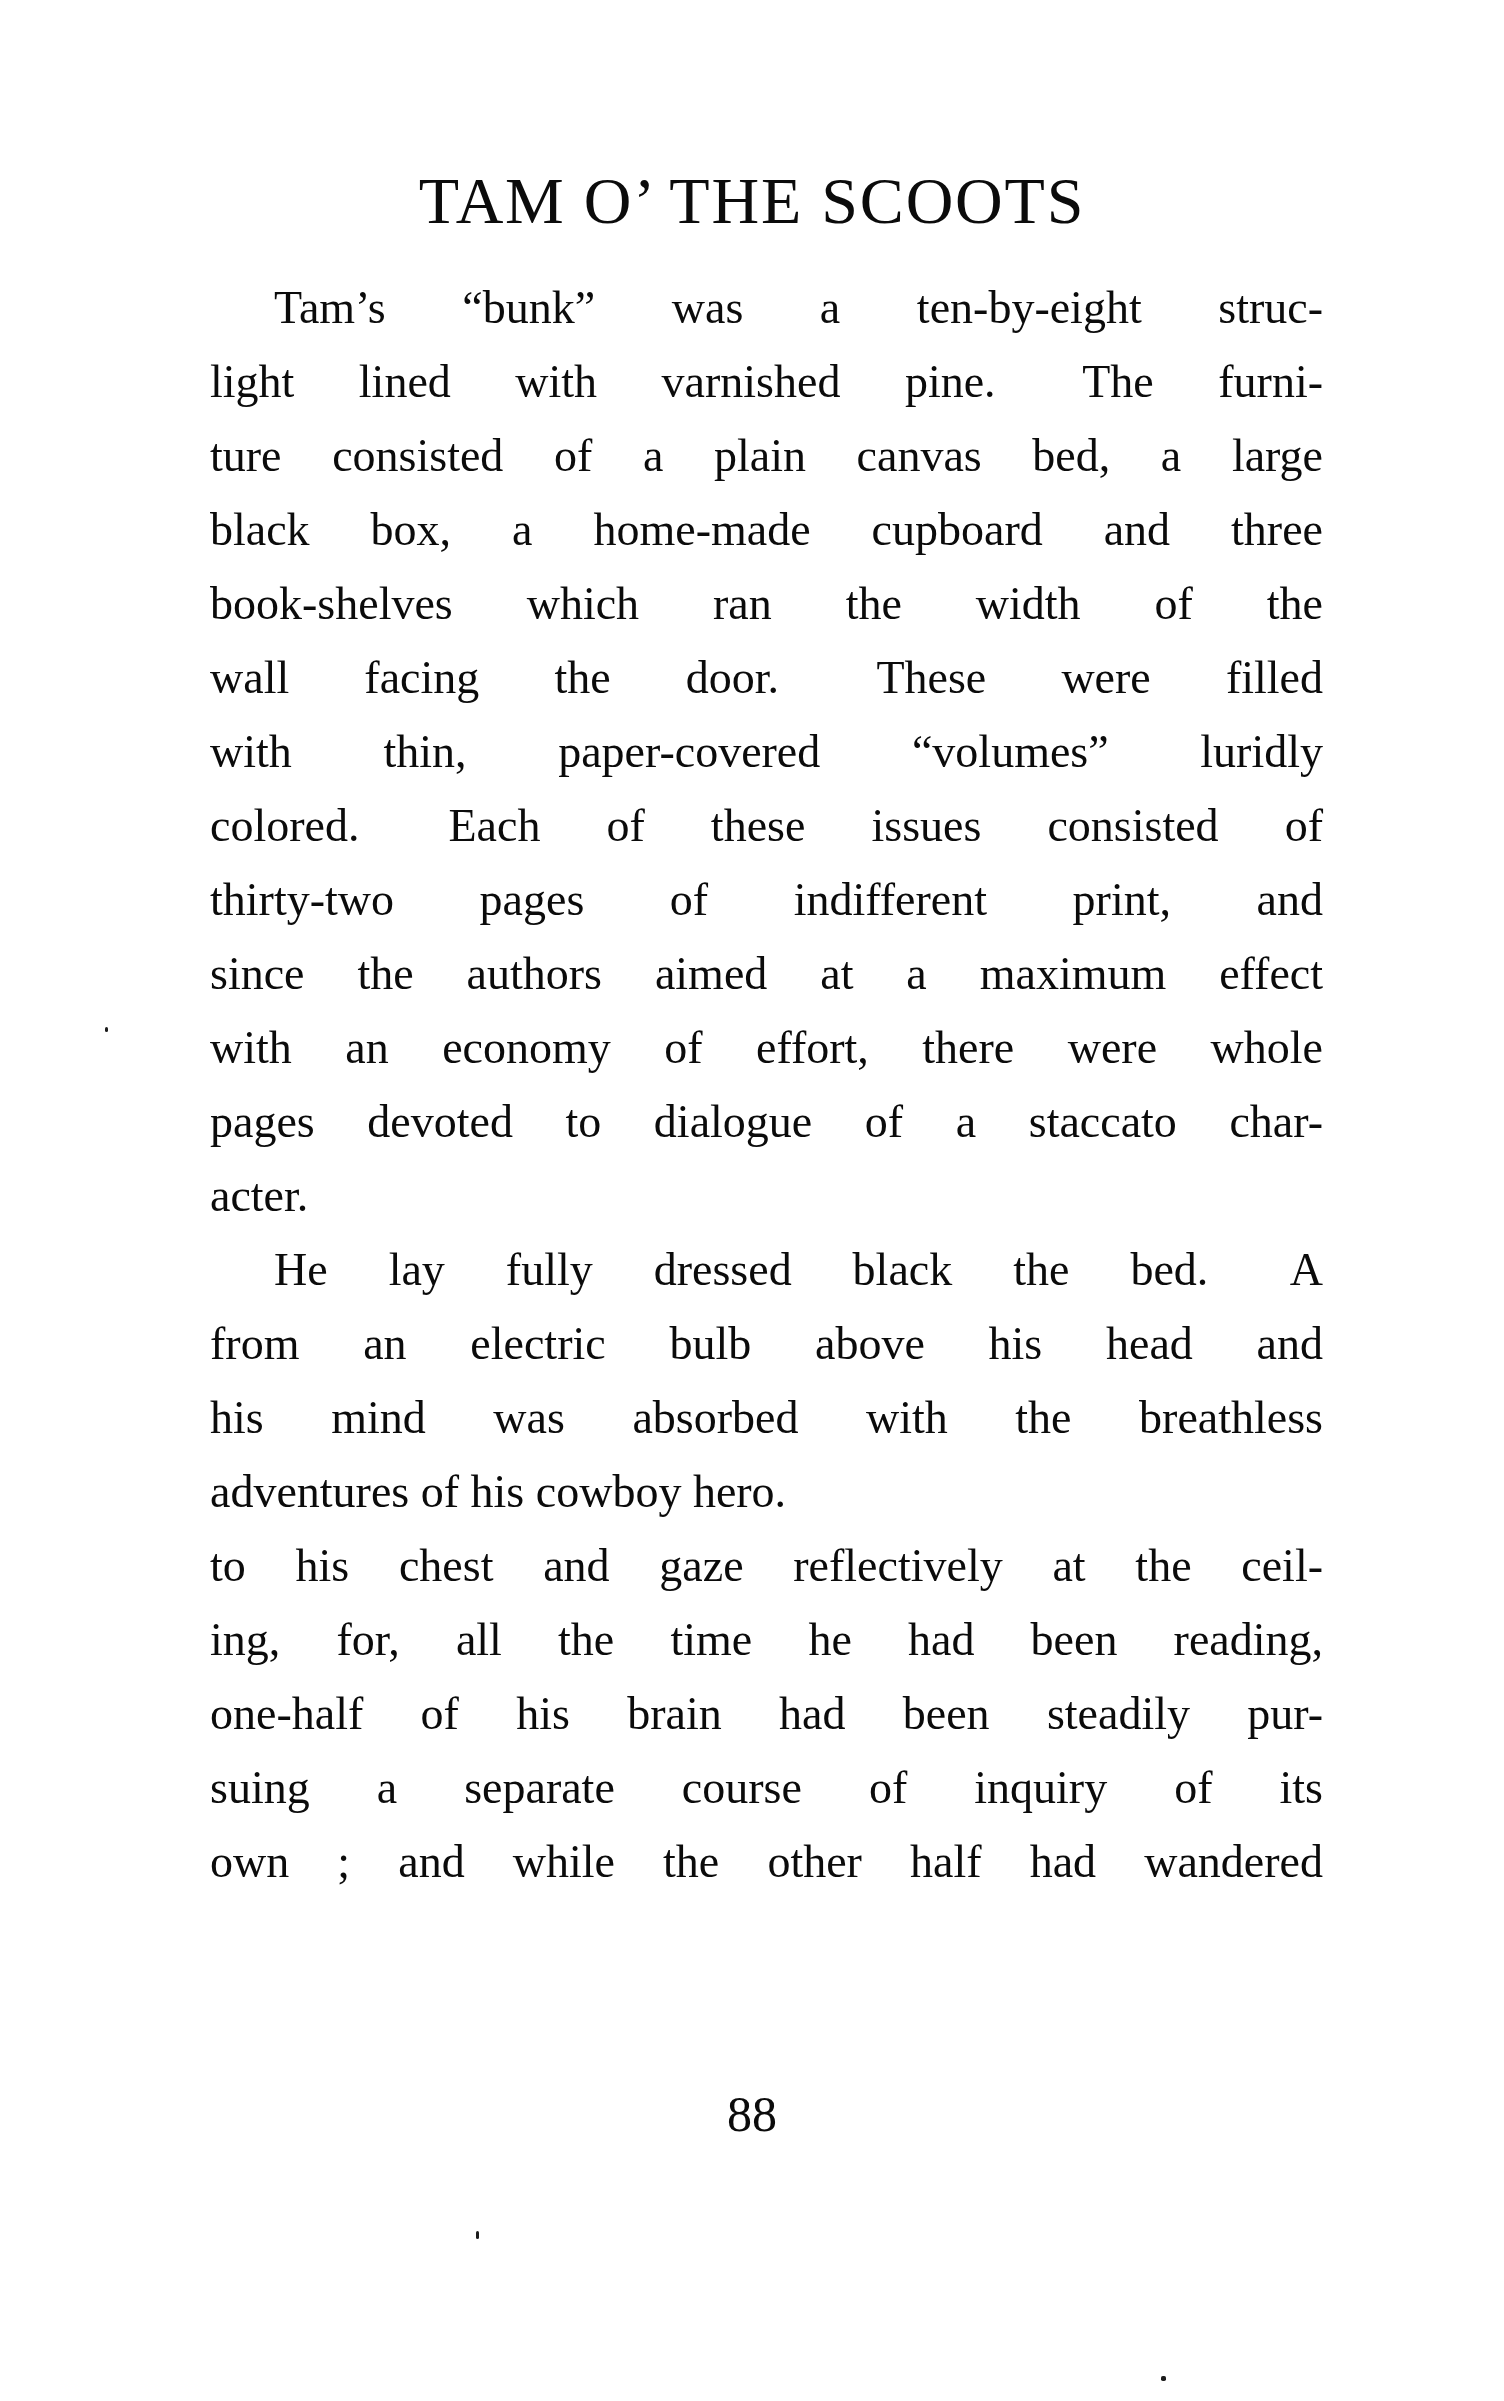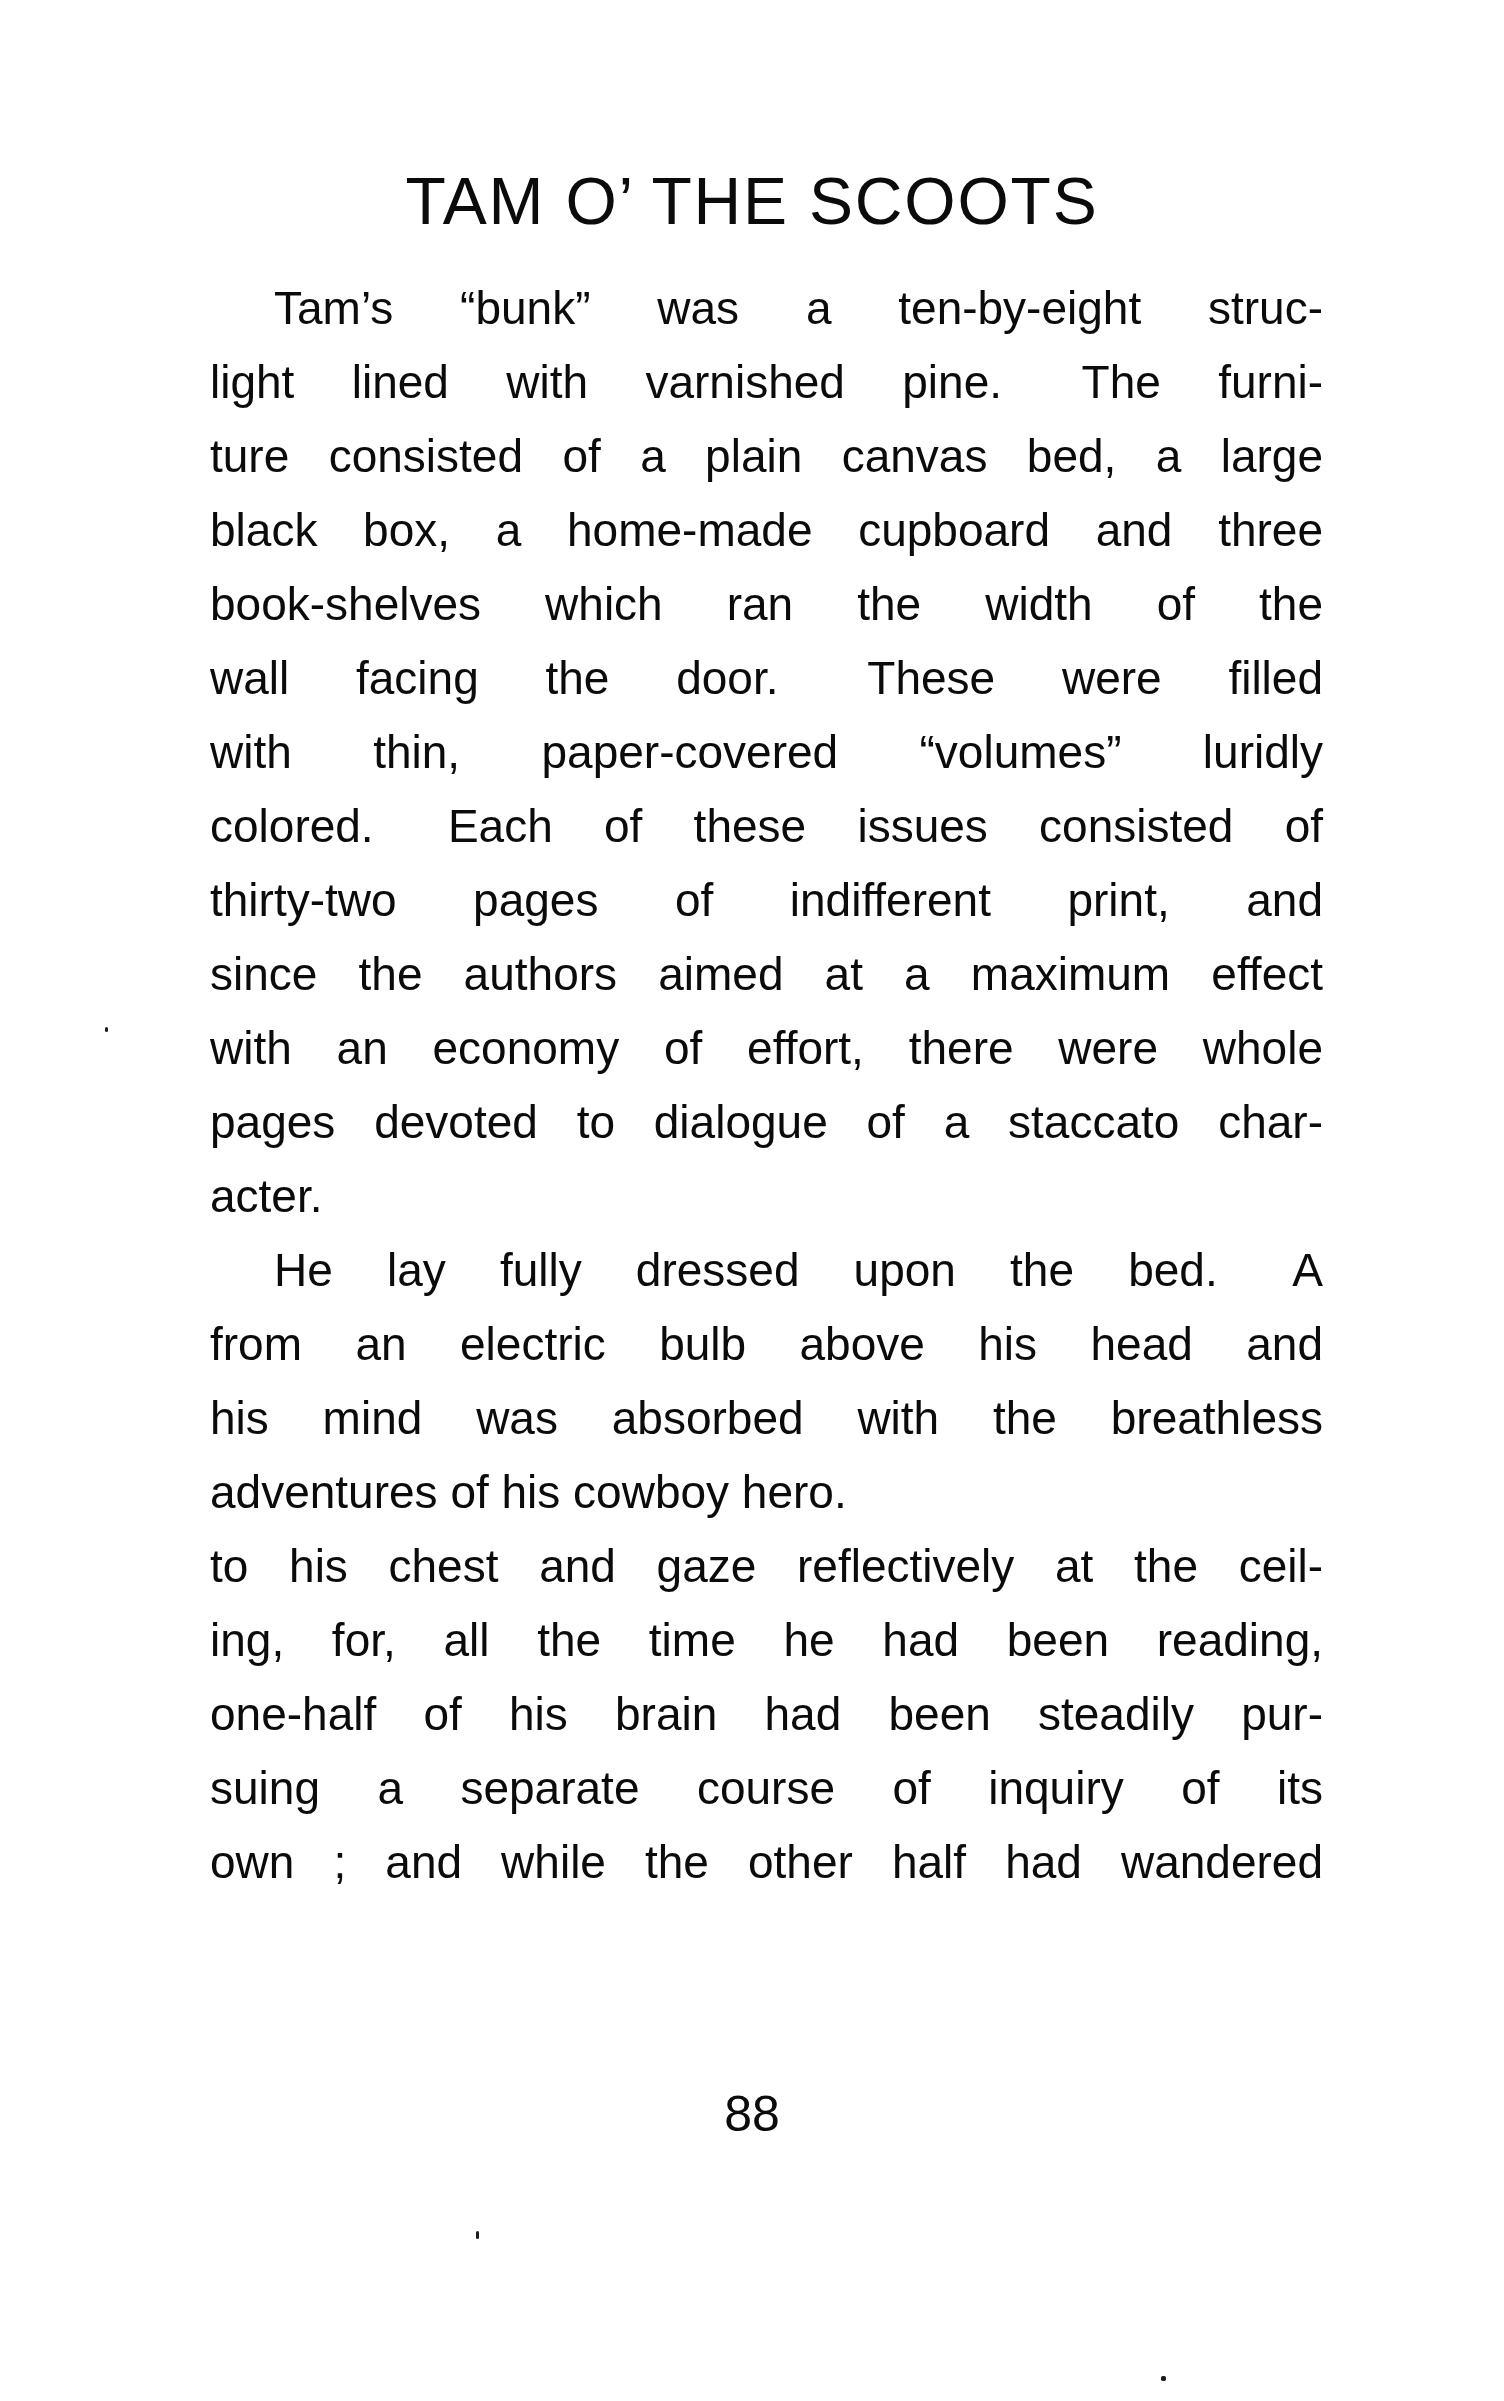--- a/index.html
+++ b/index.html
@@ -7,21 +7,21 @@
     padding: 0;
     background: #ffffff;
   }
   .page {
     position: relative;
     width: 1504px;
     height: 2401px;
     background: #ffffff;
     overflow: hidden;
     color: #0b0b0b;
-    font-family: Liberation Sans, sans-serif;
+    font-family: Liberation Serif, serif;
     -webkit-font-smoothing: antialiased;
   }
   .running-head {
     position: absolute;
     top: 168px;
     left: 0;
     width: 100%;
     margin: 0;
     text-align: center;
     font-size: 66px;
@@ -83,21 +83,21 @@
       <div class="body-line">black box, a home-made cupboard and three</div>
       <div class="body-line">book-shelves which ran the width of the</div>
       <div class="body-line">wall facing the door.  These were filled</div>
       <div class="body-line">with thin, paper-covered “volumes” luridly</div>
       <div class="body-line">colored.  Each of these issues consisted of</div>
       <div class="body-line">thirty-two pages of indifferent print, and</div>
       <div class="body-line">since the authors aimed at a maximum effect</div>
       <div class="body-line">with an economy of effort, there were whole</div>
       <div class="body-line">pages devoted to dialogue of a staccato char-</div>
       <div class="body-line flush">acter.</div>
-      <div class="body-line indent">He lay fully dressed upon the bed.  A</div>
+      <div class="body-line indent">He lay fully dressed black the bed.  A</div>
       <div class="body-line">from an electric bulb above his head and</div>
       <div class="body-line">his mind was absorbed with the breathless</div>
       <div class="body-line flush">adventures of his cowboy hero.</div>
       <div class="body-line">to his chest and gaze reflectively at the ceil-</div>
       <div class="body-line">ing, for, all the time he had been reading,</div>
       <div class="body-line">one-half of his brain had been steadily pur-</div>
       <div class="body-line">suing a separate course of inquiry of its</div>
       <div class="body-line">own ; and while the other half had wandered</div>
     </div>
 

